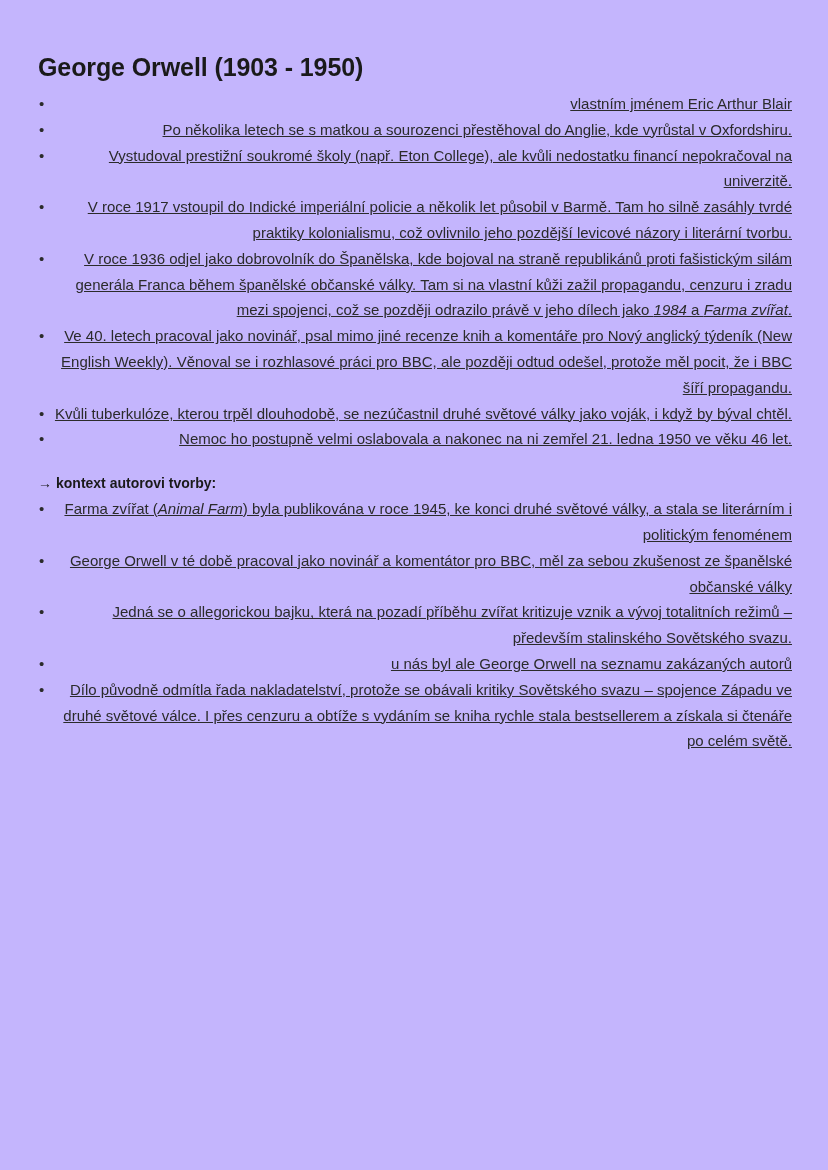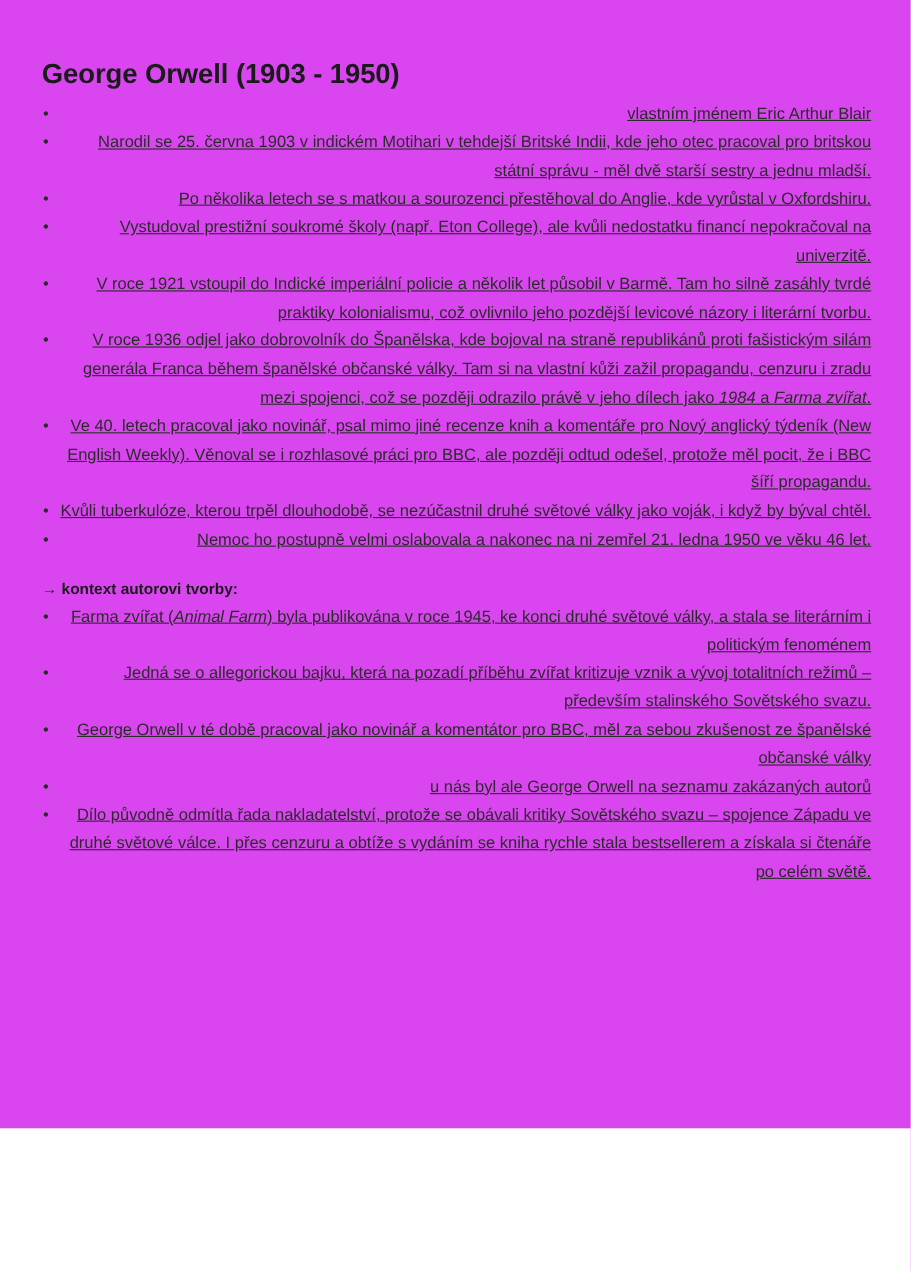--- a/index.html
+++ b/index.html
@@ -3,22 +3,22 @@
 <meta charset="utf-8">
 <style>
   html, body {
     margin: 0;
     padding: 0;
     background: #ffffff;
   }
   .page {
     position: relative;
     width: 828px;
-    height: 1026px;
-    background: #d946ef;
+    height: 1170px;
+    background: #c4b5fd;
     box-sizing: border-box;
     padding: 52px 36px 20px 38px;
     font-family: "Liberation Sans", "DejaVu Sans", sans-serif;
     color: #2b2b2b;
     overflow: hidden;
   }
   .doc-title {
     font-size: 25px;
     font-weight: bold;
     color: #1a1a1a;
@@ -67,35 +67,34 @@
 </style>
 </head>
 <body>
 
 <div class="page">
 
   <h1 class="doc-title">George Orwell (1903 - 1950)</h1>
 
   <ul class="bullet-list" id="main-list">
       <li class="bullet-item">vlastním jménem Eric Arthur Blair</li>
-      <li class="bullet-item">Narodil se 25. června 1903 v indickém Motihari v tehdejší Britské Indii, kde jeho otec pracoval pro britskou státní správu - měl dvě starší sestry a jednu mladší.</li>
       <li class="bullet-item">Po několika letech se s matkou a sourozenci přestěhoval do Anglie, kde vyrůstal v Oxfordshiru.</li>
       <li class="bullet-item">Vystudoval prestižní soukromé školy (např. Eton College), ale kvůli nedostatku financí nepokračoval na univerzitě.</li>
-      <li class="bullet-item">V roce 1921 vstoupil do Indické imperiální policie a několik let působil v Barmě. Tam ho silně zasáhly tvrdé praktiky kolonialismu, což ovlivnilo jeho pozdější levicové názory i literární tvorbu.</li>
+      <li class="bullet-item">V roce 1917 vstoupil do Indické imperiální policie a několik let působil v Barmě. Tam ho silně zasáhly tvrdé praktiky kolonialismu, což ovlivnilo jeho pozdější levicové názory i literární tvorbu.</li>
       <li class="bullet-item">V roce 1936 odjel jako dobrovolník do Španělska, kde bojoval na straně republikánů proti fašistickým silám generála Franca během španělské občanské války. Tam si na vlastní kůži zažil propagandu, cenzuru i zradu mezi spojenci, což se později odrazilo právě v jeho dílech jako <em>1984</em> a <em>Farma zvířat</em>.</li>
       <li class="bullet-item">Ve 40. letech pracoval jako novinář, psal mimo jiné recenze knih a komentáře pro Nový anglický týdeník (New English Weekly). Věnoval se i rozhlasové práci pro BBC, ale později odtud odešel, protože měl pocit, že i BBC šíří propagandu.</li>
       <li class="bullet-item">Kvůli tuberkulóze, kterou trpěl dlouhodobě, se nezúčastnil druhé světové války jako voják, i když by býval chtěl.</li>
       <li class="bullet-item">Nemoc ho postupně velmi oslabovala a nakonec na ni zemřel 21. ledna 1950 ve věku 46 let.</li>
     </ul>
 
   <div class="section-heading">
     <span class="arrow">→</span><span>kontext autorovi tvorby:</span>
   </div>
 
   <ul class="bullet-list" id="context-list">
       <li class="bullet-item">Farma zvířat (<em>Animal Farm</em>) byla publikována v roce 1945, ke konci druhé světové války, a stala se literárním i politickým fenoménem</li>
+      <li class="bullet-item">George Orwell v té době pracoval jako novinář a komentátor pro BBC, měl za sebou zkušenost ze španělské občanské války</li>
       <li class="bullet-item">Jedná se o allegorickou bajku, která na pozadí příběhu zvířat kritizuje vznik a vývoj totalitních režimů – především stalinského Sovětského svazu.</li>
-      <li class="bullet-item">George Orwell v té době pracoval jako novinář a komentátor pro BBC, měl za sebou zkušenost ze španělské občanské války</li>
       <li class="bullet-item">u nás byl ale George Orwell na seznamu zakázaných autorů</li>
       <li class="bullet-item">Dílo původně odmítla řada nakladatelství, protože se obávali kritiky Sovětského svazu – spojence Západu ve druhé světové válce. I přes cenzuru a obtíže s vydáním se kniha rychle stala bestsellerem a získala si čtenáře po celém světě.</li>
     </ul>
 
 </div>
 
 </body></html>

